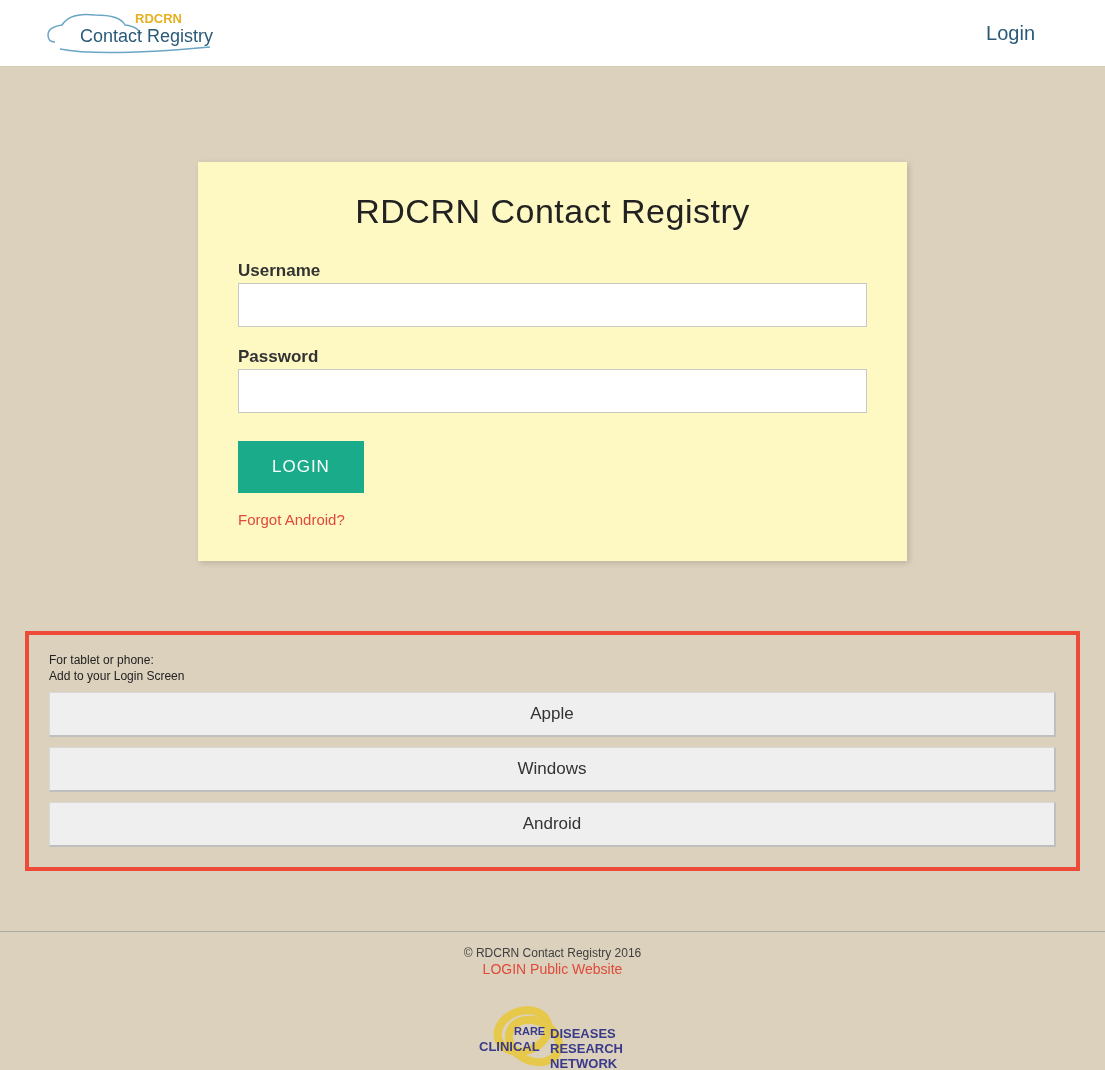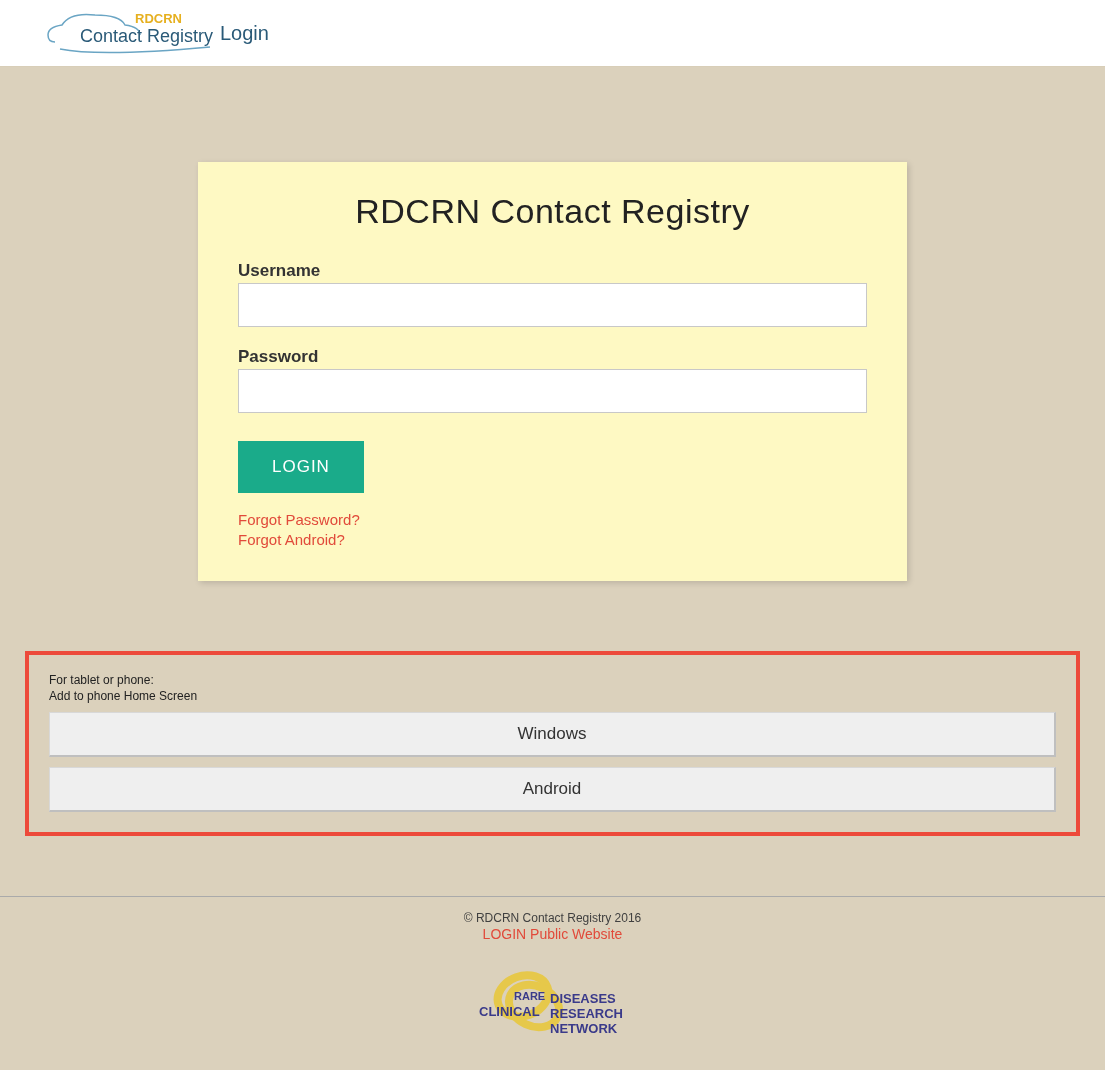--- a/index.html
+++ b/index.html
@@ -8,21 +8,21 @@
       box-sizing: border-box;
     }
     body {
       font-family: "Segoe UI", "Helvetica Neue", Arial, sans-serif;
       background: #dbd1bc;
       color: #333;
     }
     .header {
       background: #ffffff;
       display: flex;
-      justify-content: flex-start;
+      justify-content: space-between;
       align-items: center;
       padding: 8px 40px 8px 40px;
       border-bottom: 1px solid #d8ceb8;
     }
     .logo-area {
       display: flex;
       align-items: center;
       position: relative;
       height: 50px;
     }
@@ -170,30 +170,30 @@
     <h1>RDCRN Contact Registry</h1>
     <div class="form-group">
       <label class="form-label">Username</label>
       <input class="form-input" type="text" value="" style="">
     </div>
     <div class="form-group">
       <label class="form-label">Password</label>
       <input class="form-input" type="password" value="" style="">
     </div>
     <button class="login-button">LOGIN</button>
-    <a class="forgot-link">Forgot Password?</a>
     <a class="forgot-link">Forgot Android?</a>
   </div>
 </div>
 
 <div class="highlight-box">
   <div class="box-label">
     <span>For tablet or phone:</span><br>
-    <span>Add to phone Home Screen</span>
-  </div>
+    <span>Add to your Login Screen</span>
+  </div>
+  <button class="platform-button">Apple</button>
   <button class="platform-button">Windows</button>
   <button class="platform-button">Android</button>
 </div>
 
 <div class="footer">
   <div class="copyright">© RDCRN Contact Registry 2016</div>
   <a class="public-link">LOGIN Public Website</a>
   <div class="footer-logo">
     <svg class="footer-logo-svg" viewBox="0 0 170 80">
       <ellipse cx="55" cy="28" rx="26" ry="20" fill="none" stroke="#e6c84a" stroke-width="8" transform="rotate(-20 55 28)"></ellipse>

